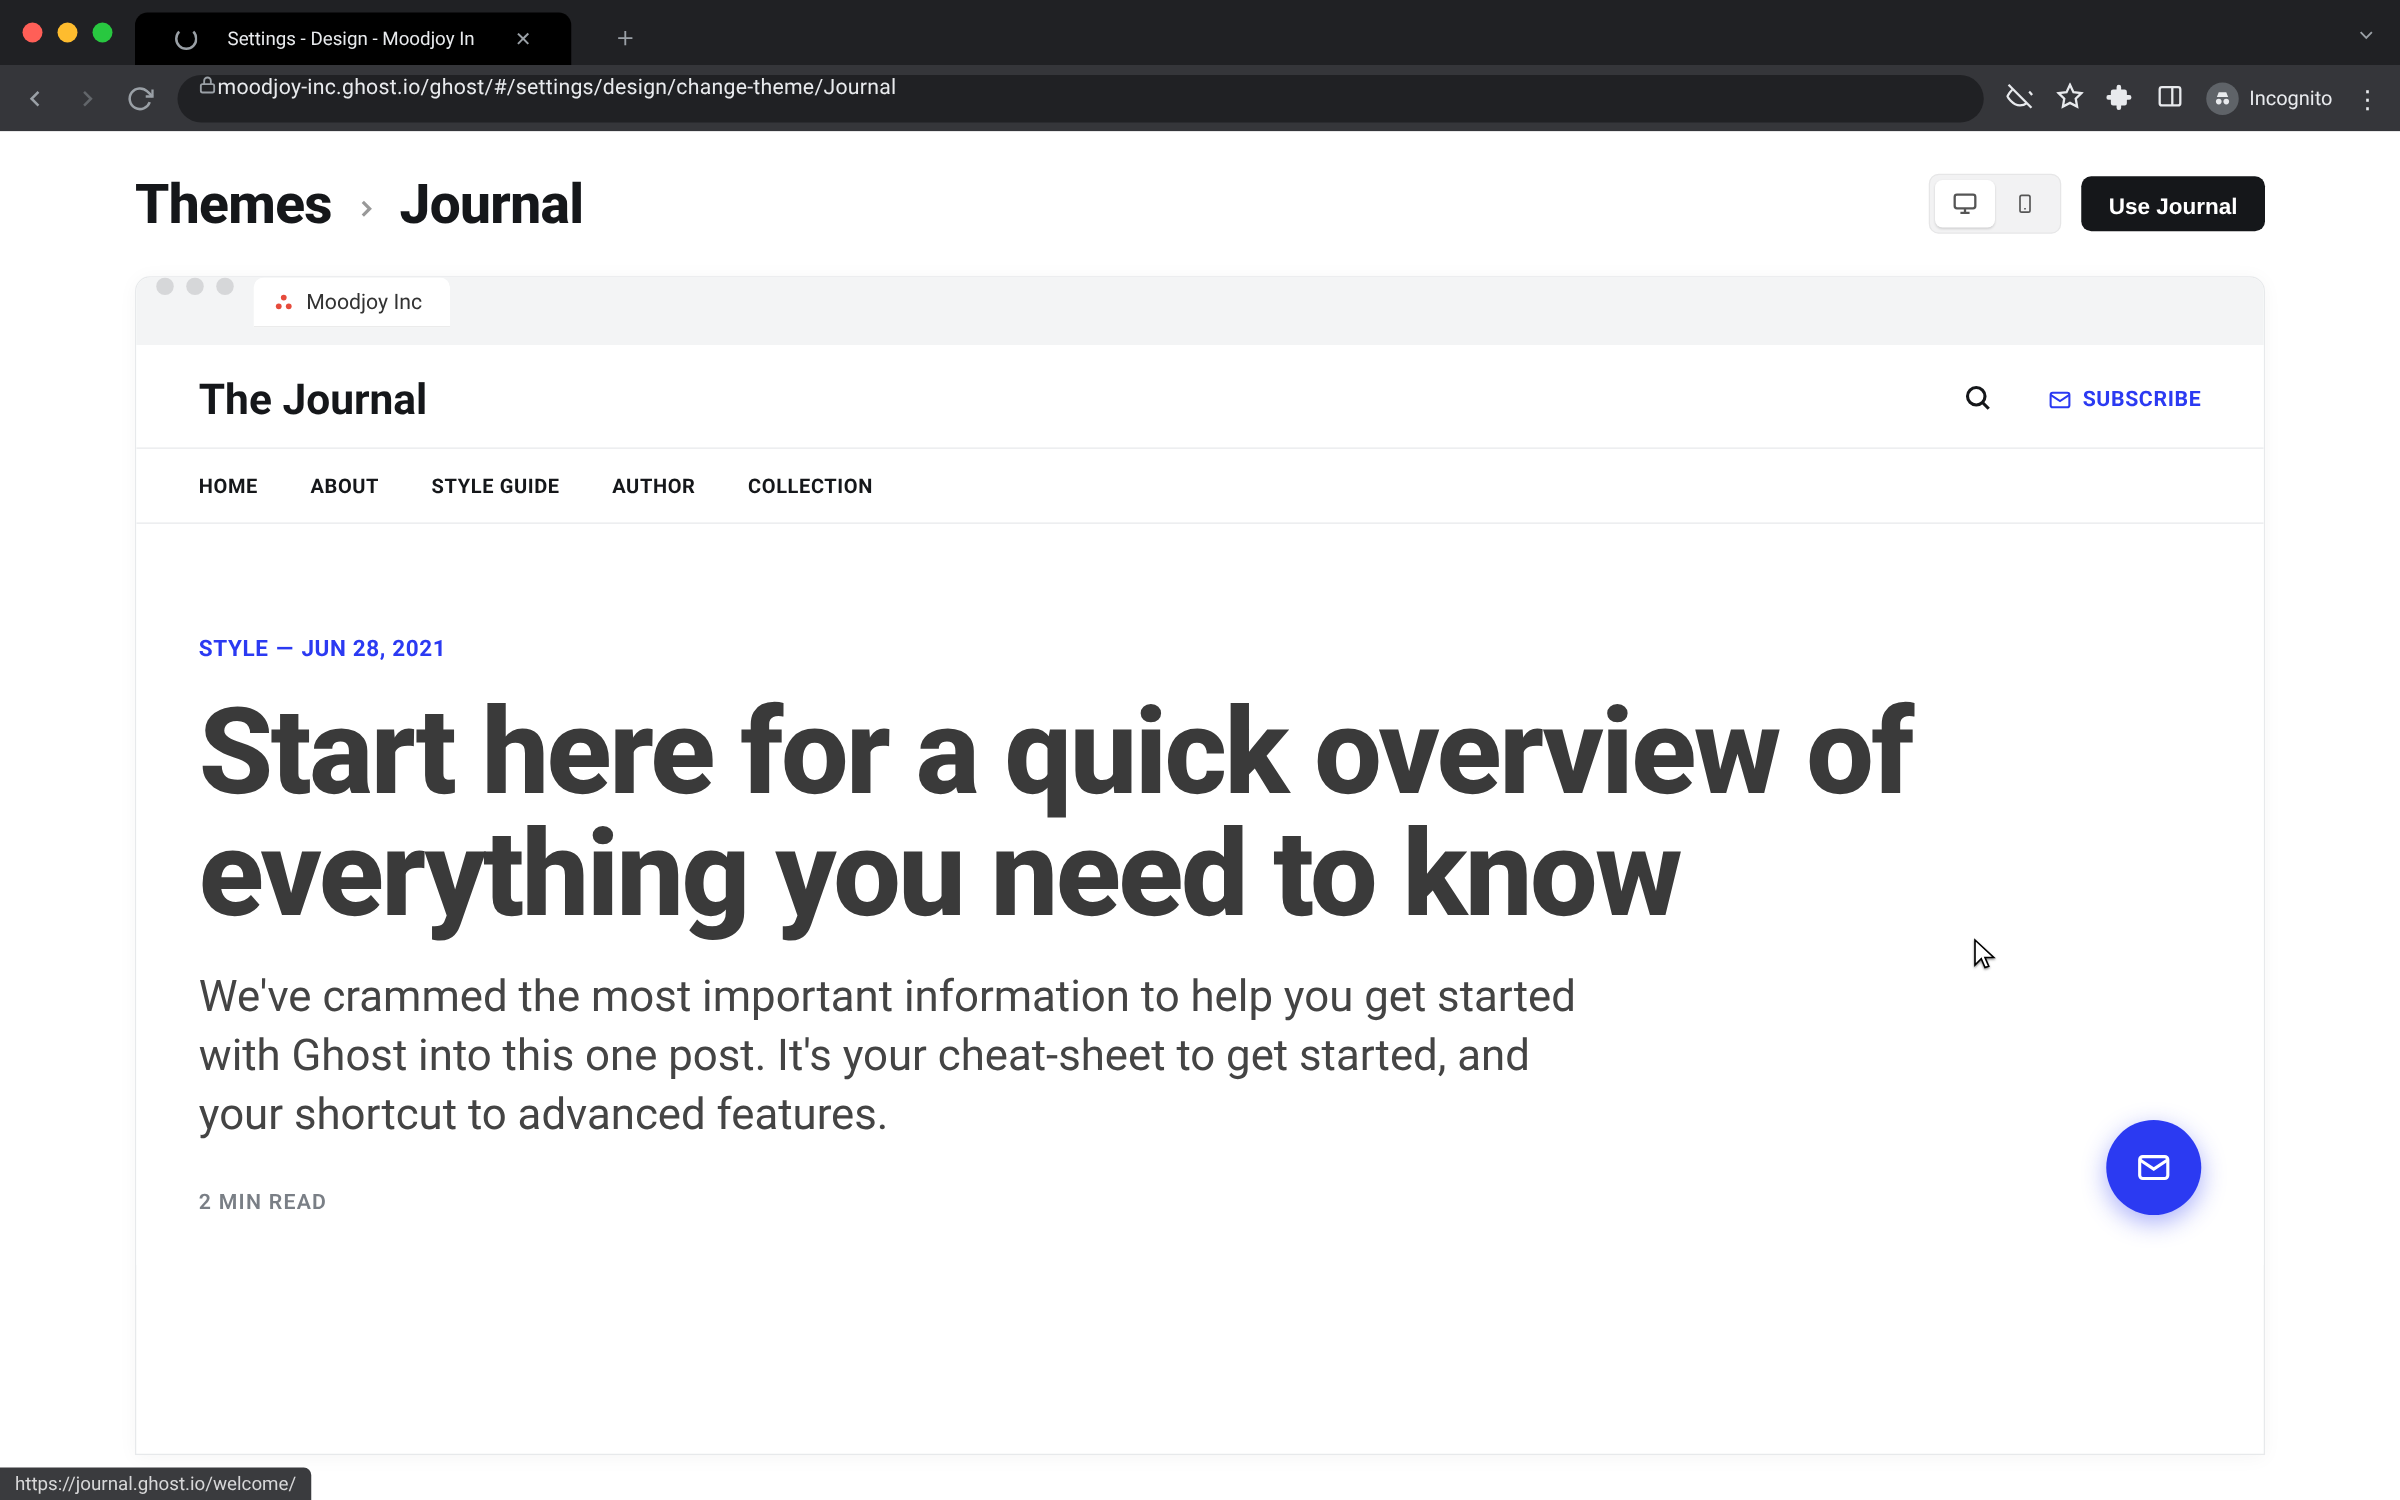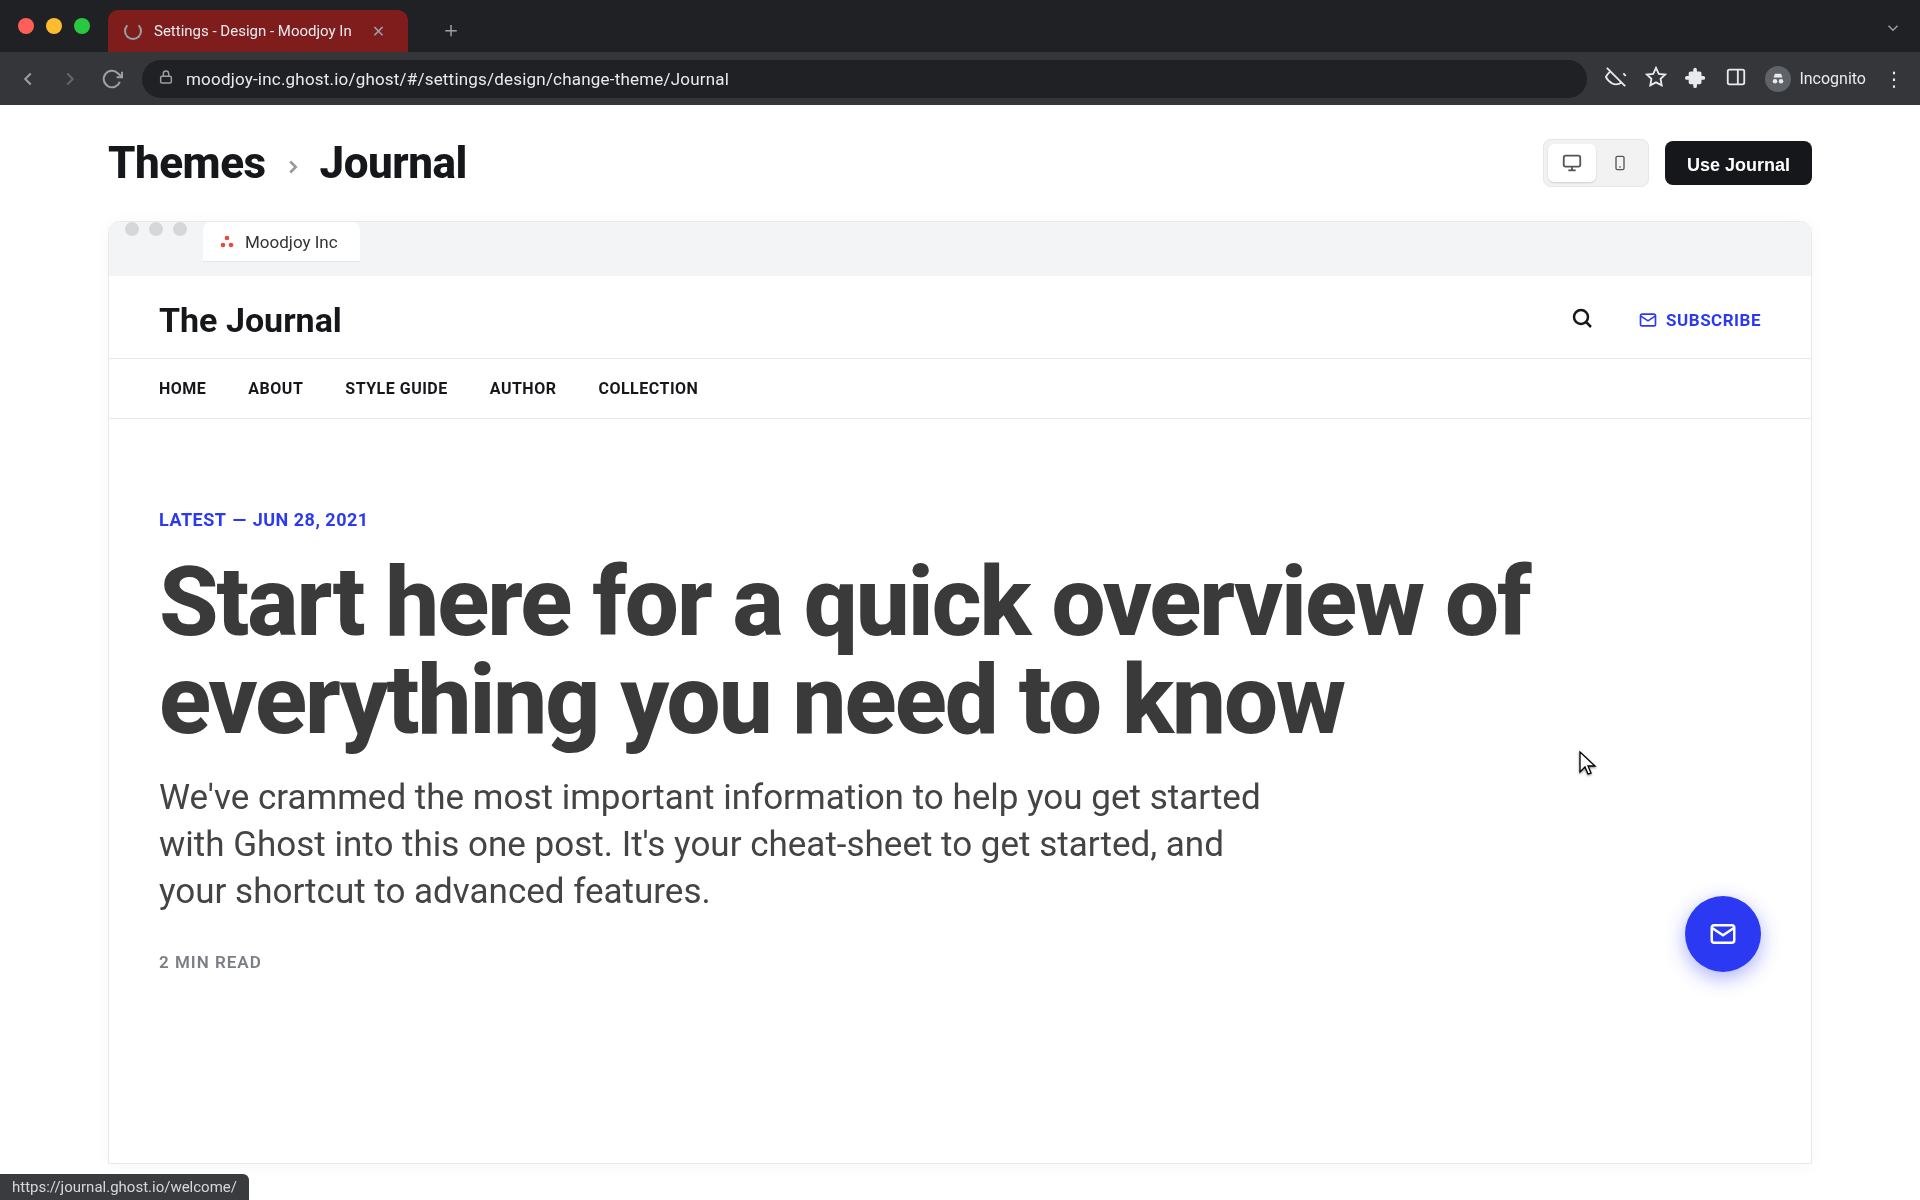--- a/index.html
+++ b/index.html
@@ -6,30 +6,30 @@
 body { font-family: -apple-system, BlinkMacSystemFont, "Segoe UI", Roboto, Helvetica, Arial, sans-serif; background: #f6f7f8; color: #1a1a1a; overflow: hidden; width: 1920px; height: 1200px; }
 
 
 .browser-chrome { background: #202124; height: 105px; display: flex; flex-direction: column; }
 .titlebar { display: flex; align-items: center; height: 52px; padding: 0 18px; gap: 18px; }
 .traffic { display: flex; gap: 12px; }
 .traffic span { width: 16px; height: 16px; border-radius: 50%; display: inline-block; }
 .tl-close { background:#ff5f57; }
 .tl-min { background:#febc2e; }
 .tl-max { background:#28c840; }
-.tab { display:flex; align-items:center; background:#7f1d1d; border-radius:10px 10px 0 0; height:42px; padding:0 16px; gap:12px; min-width:300px; margin-top:10px;}
+.tab { display:flex; align-items:center; background:#000000; border-radius:10px 10px 0 0; height:42px; padding:0 32px; gap:24px; min-width:300px; margin-top:10px;}
 .tab .spinner { width:18px; height:18px; border:2px solid #9aa0a6; border-top-color:transparent; border-radius:50%; }
 .tab .title { color:#e8eaed; font-size:15px; white-space:nowrap; overflow:hidden; text-overflow:ellipsis; max-width:200px;}
 .tab .close { color:#9aa0a6; font-size:16px; margin-left:8px;}
 .new-tab { color:#9aa0a6; font-size:22px; margin-left:14px; margin-top:8px;}
 .tabs-dropdown { color:#9aa0a6; margin-left:auto; margin-top:8px;}
 .toolbar { display:flex; align-items:center; height:53px; padding:0 16px; gap:18px; background:#35363a;}
 .nav-btn { color:#9aa0a6; width:24px; height:24px; display:flex; align-items:center; justify-content:center; }
 .nav-btn.disabled { opacity:0.45; }
-.url-bar { flex:1; background:#202124; border-radius:24px; height:38px; display:flex; align-items:center; padding:0 16px; gap:12px; }
+.url-bar { flex:1; background:#202124; border-radius:24px; height:38px; display:flex; padding:0 16px; gap:0; }
 .lock { color:#9aa0a6; }
 .url-text { color:#e8eaed; font-size:17px; letter-spacing:0.2px;}
 .rt-icon { color:#e8eaed; }
 .incog-badge { display:flex; align-items:center; gap:8px; color:#e8eaed; font-size:16px;}
 .incog-badge .iic { width:26px; height:26px; background:#5f6368; border-radius:50%; display:flex; align-items:center; justify-content:center;}
 .menu-dots { color:#e8eaed; font-size:20px; }
 
 
 .app { background:#fff; height:calc(1200px - 105px); padding:32px 108px 0 108px; position:relative;}
 .header { display:flex; align-items:center; justify-content:space-between; }
@@ -232,21 +232,21 @@
       </div>
       <nav class="site-nav">
         <a>HOME</a>
         <a>ABOUT</a>
         <a>STYLE GUIDE</a>
         <a>AUTHOR</a>
         <a>COLLECTION</a>
       </nav>
       <article class="article">
         <div class="kicker">
-          <span>LATEST</span><span class="sep">—</span><span>JUN 28, 2021</span>
+          <span>STYLE</span><span class="sep">—</span><span>JUN 28, 2021</span>
         </div>
         <h1 class="headline">Start here for a quick overview of everything you need to know</h1>
         <p class="dek">We've crammed the most important information to help you get started with Ghost into this one post. It's your cheat-sheet to get started, and your shortcut to advanced features.</p>
         <div class="readtime">2 MIN READ</div>
         <div class="fab">
           <svg width="30" height="30" viewBox="0 0 24 24" fill="none" stroke-width="2">
               <rect x="3" y="5" width="18" height="14" rx="2"></rect>
               <polyline points="3 7 12 13 21 7"></polyline>
             </svg>
         </div>

